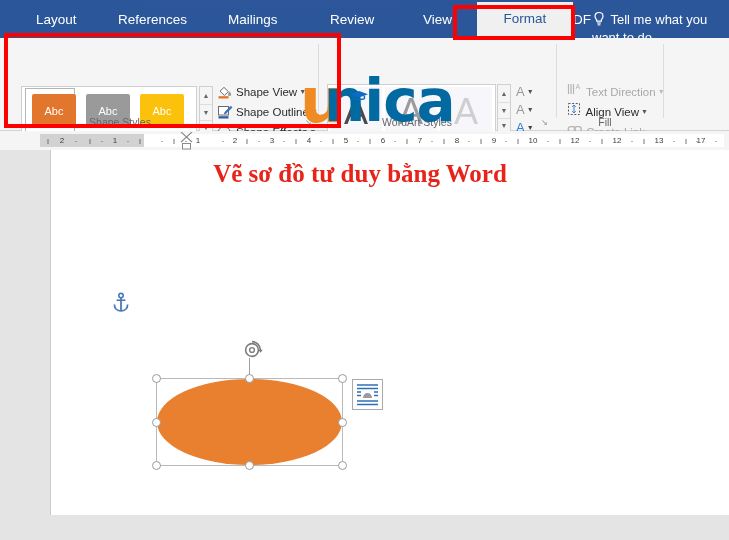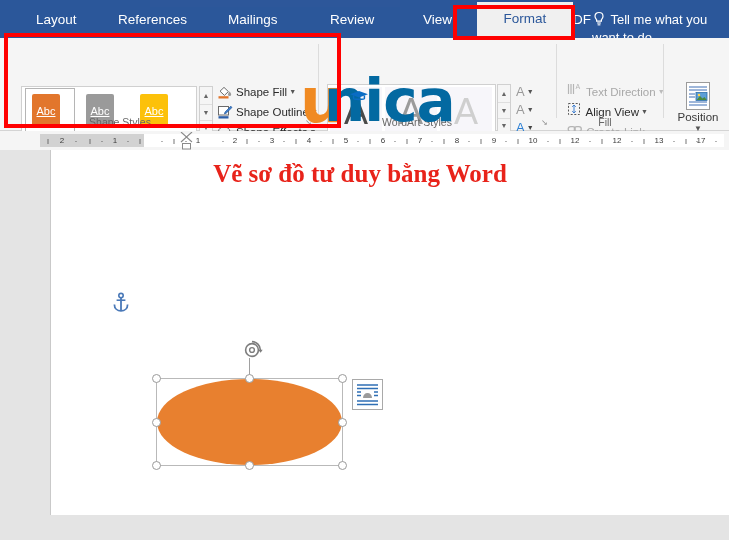--- a/index.html
+++ b/index.html
@@ -37,22 +37,22 @@
     text-align:center;white-space:nowrap;
   }
   .grp-sep{position:absolute;top:6px;width:1px;height:74px;background:#dcdcdc;}
 
   
   .gallery{
     position:absolute;left:21px;top:48px;width:176px;height:50px;
     background:#ffffff;border:1px solid #d0d0d0;box-sizing:border-box;
   }
   .swatch{
-    position:absolute;top:7px;width:28px;height:34px;border-radius:2px;
-    color:#ffffff;font-size:11px;text-align:center;line-height:34px;text-decoration:underline;
+    position:absolute;top:7px;width:44px;height:34px;border-radius:2px;
+    color:#ffffff;font-size:11px;text-align:center;line-height:34px;
   }
   .swatch.s1{left:10px;background:#e2762c;}
   .swatch.s2{left:64px;background:#9a9a9a;}
   .swatch.s3{left:118px;background:#fcc10a;}
   .sel-box{
     position:absolute;left:3px;top:1px;width:50px;height:46px;
     border:1px solid #b5b5b5;background:#fff;box-sizing:border-box;
   }
   .spinners{
     position:absolute;left:199px;top:48px;width:14px;height:50px;
@@ -233,21 +233,21 @@
       <div class="spin c">▼</div>
     </div>
 
     <div class="cmd" style="top:44px;">
       <span class="ico">
         <svg width="16" height="14" viewBox="0 0 16 14">
             <path d="M3 6.2 L7 2.4 L11.4 6.6 L7.4 10.4 Z" fill="#fff" stroke="#6b6b6b" stroke-width="1"></path>
             <path d="M12.6 6.5c0 0 1.6 2 1.6 2.9a1.6 1.6 0 0 1-3.2 0c0-.9 1.6-2.9 1.6-2.9z" fill="#9a9a9a"></path>
             <rect x="1.5" y="11.2" width="10" height="2.3" fill="#e2762c"></rect>
           </svg>
-      </span><span>Shape Fill</span><span class="caret">▼</span>
+      </span><span>Shape View</span><span class="caret">▼</span>
     </div>
 
     <div class="cmd" style="top:64px;">
       <span class="ico">
         <svg width="16" height="14" viewBox="0 0 16 14">
             <rect x="1.5" y="1.5" width="10" height="8.5" fill="#fff" stroke="#6b6b6b" stroke-width="1"></rect>
             <path d="M13.8 1.2 L15 2.4 L9.2 8.2 L7.4 8.8 L8.1 7 Z" fill="#3f7fd0" stroke="#2c5fa0" stroke-width=".8"></path>
             <rect x="1.5" y="11.2" width="10" height="2.3" fill="#2b5ea8"></rect>
           </svg>
       </span><span>Shape Outline</span><span class="caret">▼</span>
@@ -317,33 +317,20 @@
             <rect x="1.2" y="4.6" width="7" height="5" rx="2.5" fill="none" stroke="#b5b5b5" stroke-width="1.3"></rect>
             <rect x="7.3" y="4.6" width="7" height="5" rx="2.5" fill="none" stroke="#b5b5b5" stroke-width="1.3"></rect>
           </svg>
       </span><span>Create Link</span>
     </div>
 
     <div class="grp-label" style="left:550px;width:110px;text-align:center;">Fill</div>
 
     <div class="grp-sep" style="left:663px;"></div>
 
-    <div class="position-btn">
-      <div class="pos-icon">
-        <svg width="22" height="26" viewBox="0 0 22 26">
-            <path d="M2 4h18M2 7h18M2 22h18M2 19h18" stroke="#3f6fb5" stroke-width="1"></path>
-            <rect x="9" y="9.5" width="11" height="8" fill="#5d9fd6" stroke="#2f6faa" stroke-width=".8"></rect>
-            <circle cx="12" cy="12" r="1.2" fill="#ffd34d"></circle>
-            <path d="M9.6 17 13 13l2.5 2.6L17.4 14l2.4 3z" fill="#4b8a3e"></path>
-            <path d="M2 11h6M2 14h6" stroke="#3f6fb5" stroke-width="1"></path>
-          </svg>
-      </div>
-      <div>Position</div>
-      <div style="font-size:8px;color:#555;margin-top:1px;">▼</div>
-    </div>
   </div>
 
   <div class="watermark">
     <span class="wm-u">u</span>
     <span class="wm-nica">nica</span>
     <span class="wm-cap">
       <svg width="20" height="12" viewBox="0 0 20 12">
           <path d="M10 1 19 4.2 10 7.4 1 4.2z" fill="#0a6cc4"></path>
           <path d="M4.6 5.6v2.8c0 1.3 10.8 1.3 10.8 0V5.6" fill="none" stroke="#0a6cc4" stroke-width="1.5"></path>
         </svg>

